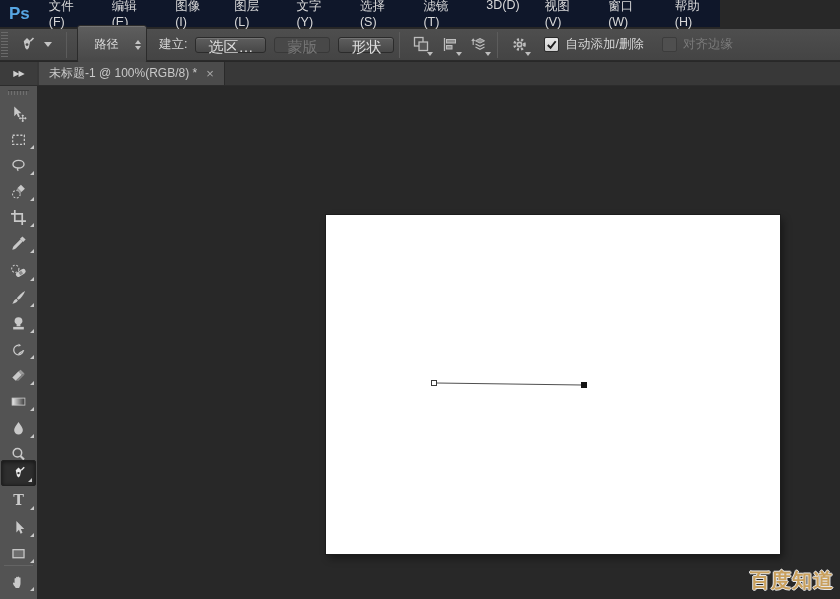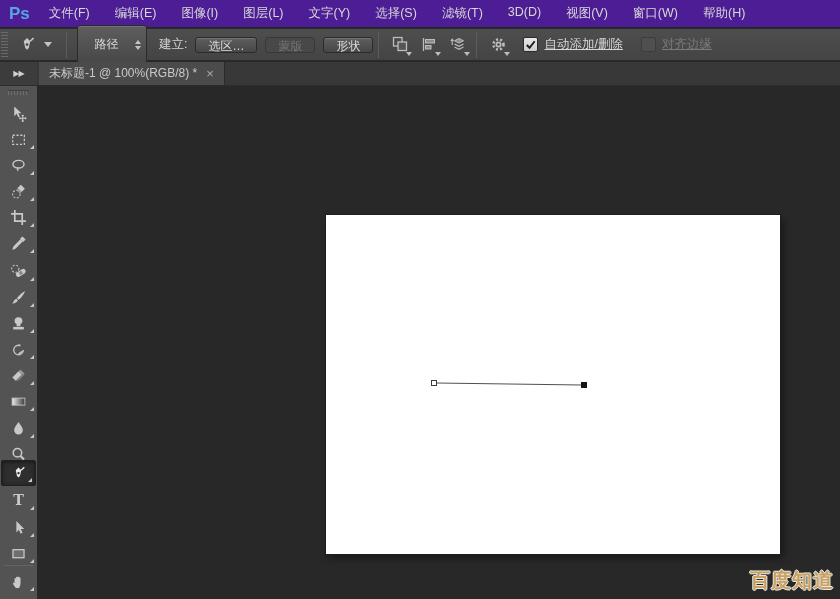--- a/index.html
+++ b/index.html
@@ -5,22 +5,22 @@
   * { margin:0; padding:0; box-sizing:border-box; }
   html,body { width:840px; height:599px; overflow:hidden; }
   .app {
     position:relative; width:840px; height:599px;
     background:#282828; overflow:hidden;
     font-family:"Liberation Sans","DejaVu Sans",sans-serif;
     -webkit-font-smoothing:antialiased; user-select:none;
   }
   
   .menubar {
-    position:absolute; left:0; top:0; width:840px; height:28px;
-    background:#4c1d95; border-bottom:1px solid #262626;
+    position:absolute; left:0; top:0; width:720px; height:28px;
+    background:#0f172a; border-bottom:1px solid #262626;
     display:flex; align-items:center;
   }
   .logo { color:#57a6e3; font-weight:bold; font-size:17px; margin-left:9px; letter-spacing:0px; }
   .menu-items { display:flex; gap:13px; margin-left:13px; }
   .menu-item { color:#d8d8d8; font-size:12.5px; padding:3px 6px; cursor:default; }
   
   .optionsbar {
     position:absolute; left:0; top:29px; width:840px; height:32px;
     background:linear-gradient(180deg,#4e4e4e,#444444);
     border-bottom:1px solid #2a2a2a;
@@ -47,38 +47,38 @@
   .ps-select .sel-text { flex:1; text-align:center; }
   .spinner { display:flex; flex-direction:column; gap:2px; margin-right:5px; }
   .spin-up { width:0;height:0;border-left:3.5px solid transparent;border-right:3.5px solid transparent;border-bottom:4px solid #c4c4c4; }
   .spin-dn { width:0;height:0;border-left:3.5px solid transparent;border-right:3.5px solid transparent;border-top:4px solid #c4c4c4; }
   .opt-label { color:#d6d6d6; font-size:12.5px; margin-left:12px; }
   .opt-label.disabled { color:#7b7b7b;text-align:center; }
   .ps-btn {
     margin-left:8px; height:16px; padding:0 12px; border:1px solid #2b2b2b; border-radius:3px;
     background:linear-gradient(180deg,#5e5e5e,#474747);
     box-shadow:inset 0 1px 0 rgba(255,255,255,.14);
-    color:#dcdcdc; font-size:12px; font-family:inherit; cursor:default;
+    color:#dcdcdc; font-size:15px; font-family:inherit; cursor:default;
   }
   .ps-btn.disabled { background:#484848; color:#757575; border-color:#383838; box-shadow:none; }
   .icon-btn { position:relative; width:26px; height:24px; margin-left:3px; display:flex; align-items:center; justify-content:center; }
   .icon-btn svg { width:17px; height:17px; }
   .mini-caret {
     position:absolute; right:1px; bottom:1px; width:0; height:0;
     border-left:3px solid transparent; border-right:3px solid transparent;
     border-top:4px solid #bdbdbd;
   }
   .checkbox {
     width:15px; height:15px; border:1px solid #2b2b2b; border-radius:2px;
     background:linear-gradient(180deg,#e9e9e9,#cfcfcf);
     display:flex; align-items:center; justify-content:center; margin-left:12px;
   }
   .checkbox svg { width:13px; height:13px; }
   .checkbox.disabled { background:#4f4f4f; border-color:#3c3c3c; }
-  .cb-label { margin-left:6px;text-decoration:underline; }
+  .cb-label { margin-left:6px; }
   
   .tools-header {
     position:absolute; left:0; top:62px; width:37px; height:24px;
     background:#3c3c3c; border-bottom:1px solid #2c2c2c;
     display:flex; align-items:center; justify-content:center;
     color:#cfcfcf; font-size:11px; letter-spacing:-1px;
   }
   .tabbar {
     position:absolute; left:37px; top:62px; width:803px; height:24px;
     background:#383838; border-bottom:1px solid #2c2c2c;

